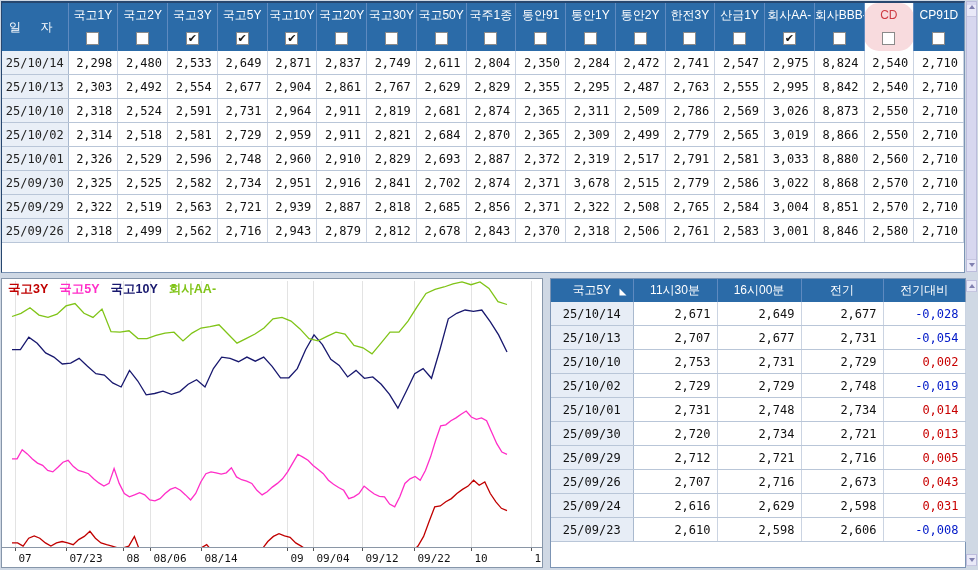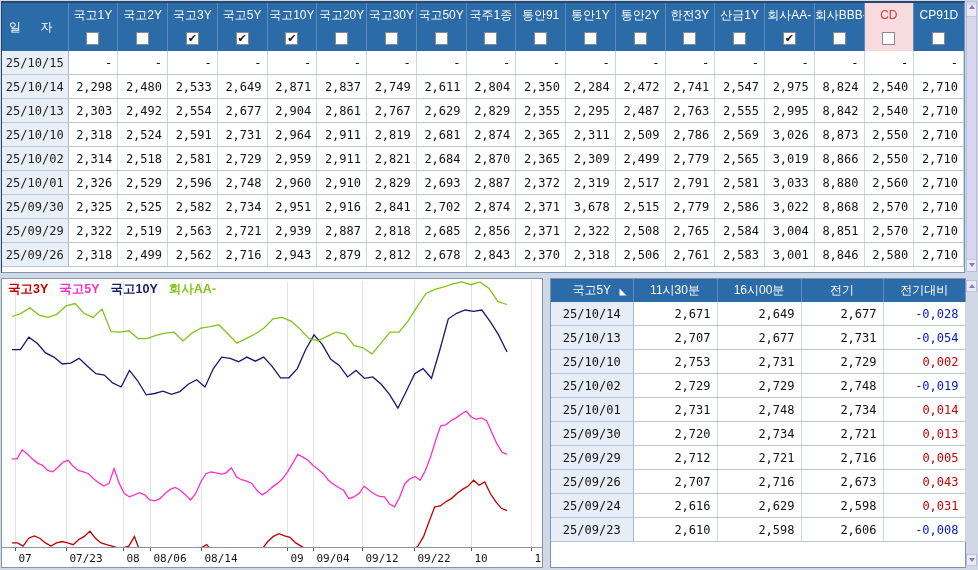--- a/index.html
+++ b/index.html
@@ -13,21 +13,21 @@
     border-top:2px solid #27476F;border-left:1px solid #27476F;border-right:1px solid #7C94B4;border-bottom:1px solid #7C94B4;box-sizing:border-box;}
   table{border-collapse:collapse;table-layout:fixed;}
   #top-table{width:962px;}
   #top-table col.c-date{width:66px;}
   #top-table th{
     background:#2B6BA8;color:#fff;font-weight:normal;font-size:12px;
     border-left:1px solid #5E8AC0;padding:0;height:37px;vertical-align:top;
   }
   #top-table th.date-h{border-left:none;vertical-align:middle;letter-spacing:8px;}
   #top-table th .hlabel{height:22px;line-height:24px;text-align:center;white-space:nowrap;overflow:hidden;}
-  #top-table th.cd-col{background:#F8DBDE;color:#CE3A42;}
+  #top-table th.cd-col{background:#F8DBDE;color:#CE3A42;border-radius:15px;}
   .cbwrap{height:26px;display:flex;align-items:center;justify-content:center;}
   .cb{width:13px;height:13px;background:#fff;border:1px solid #8A8A8A;box-sizing:border-box;
       font-family:"DejaVu Sans",sans-serif;font-size:11px;line-height:11px;color:#1a1a1a;text-align:center;}
   #top-table td{
     height:23px;font-size:12px;font-family:"DejaVu Sans Mono",monospace;color:#111;
     text-align:right;padding:0 5px 0 0;background:#fff;
     border-right:1px solid #CBD4E2;border-bottom:1px solid #B9C6D8;white-space:nowrap;overflow:hidden;
   }
   #top-table td.date{background:#E9EFF7;text-align:center;padding:0;color:#222;border-right:1px solid #A9B9CE;}
   
@@ -189,41 +189,20 @@
           </th>
           <th>
             <div class="hlabel">CP91D</div>
             <div class="cbwrap">
               <span class="cb"></span>
             </div>
           </th>
         </tr>
       </thead>
     <tbody id="top-body">
-        <tr>
-          <td class="date">25/10/15</td>
-          <td>-</td>
-          <td>-</td>
-          <td>-</td>
-          <td>-</td>
-          <td>-</td>
-          <td>-</td>
-          <td>-</td>
-          <td>-</td>
-          <td>-</td>
-          <td>-</td>
-          <td>-</td>
-          <td>-</td>
-          <td>-</td>
-          <td>-</td>
-          <td>-</td>
-          <td>-</td>
-          <td>-</td>
-          <td>-</td>
-        </tr>
         <tr>
           <td class="date">25/10/14</td>
           <td>2,298</td>
           <td>2,480</td>
           <td>2,533</td>
           <td>2,649</td>
           <td>2,871</td>
           <td>2,837</td>
           <td>2,749</td>
           <td>2,611</td>

